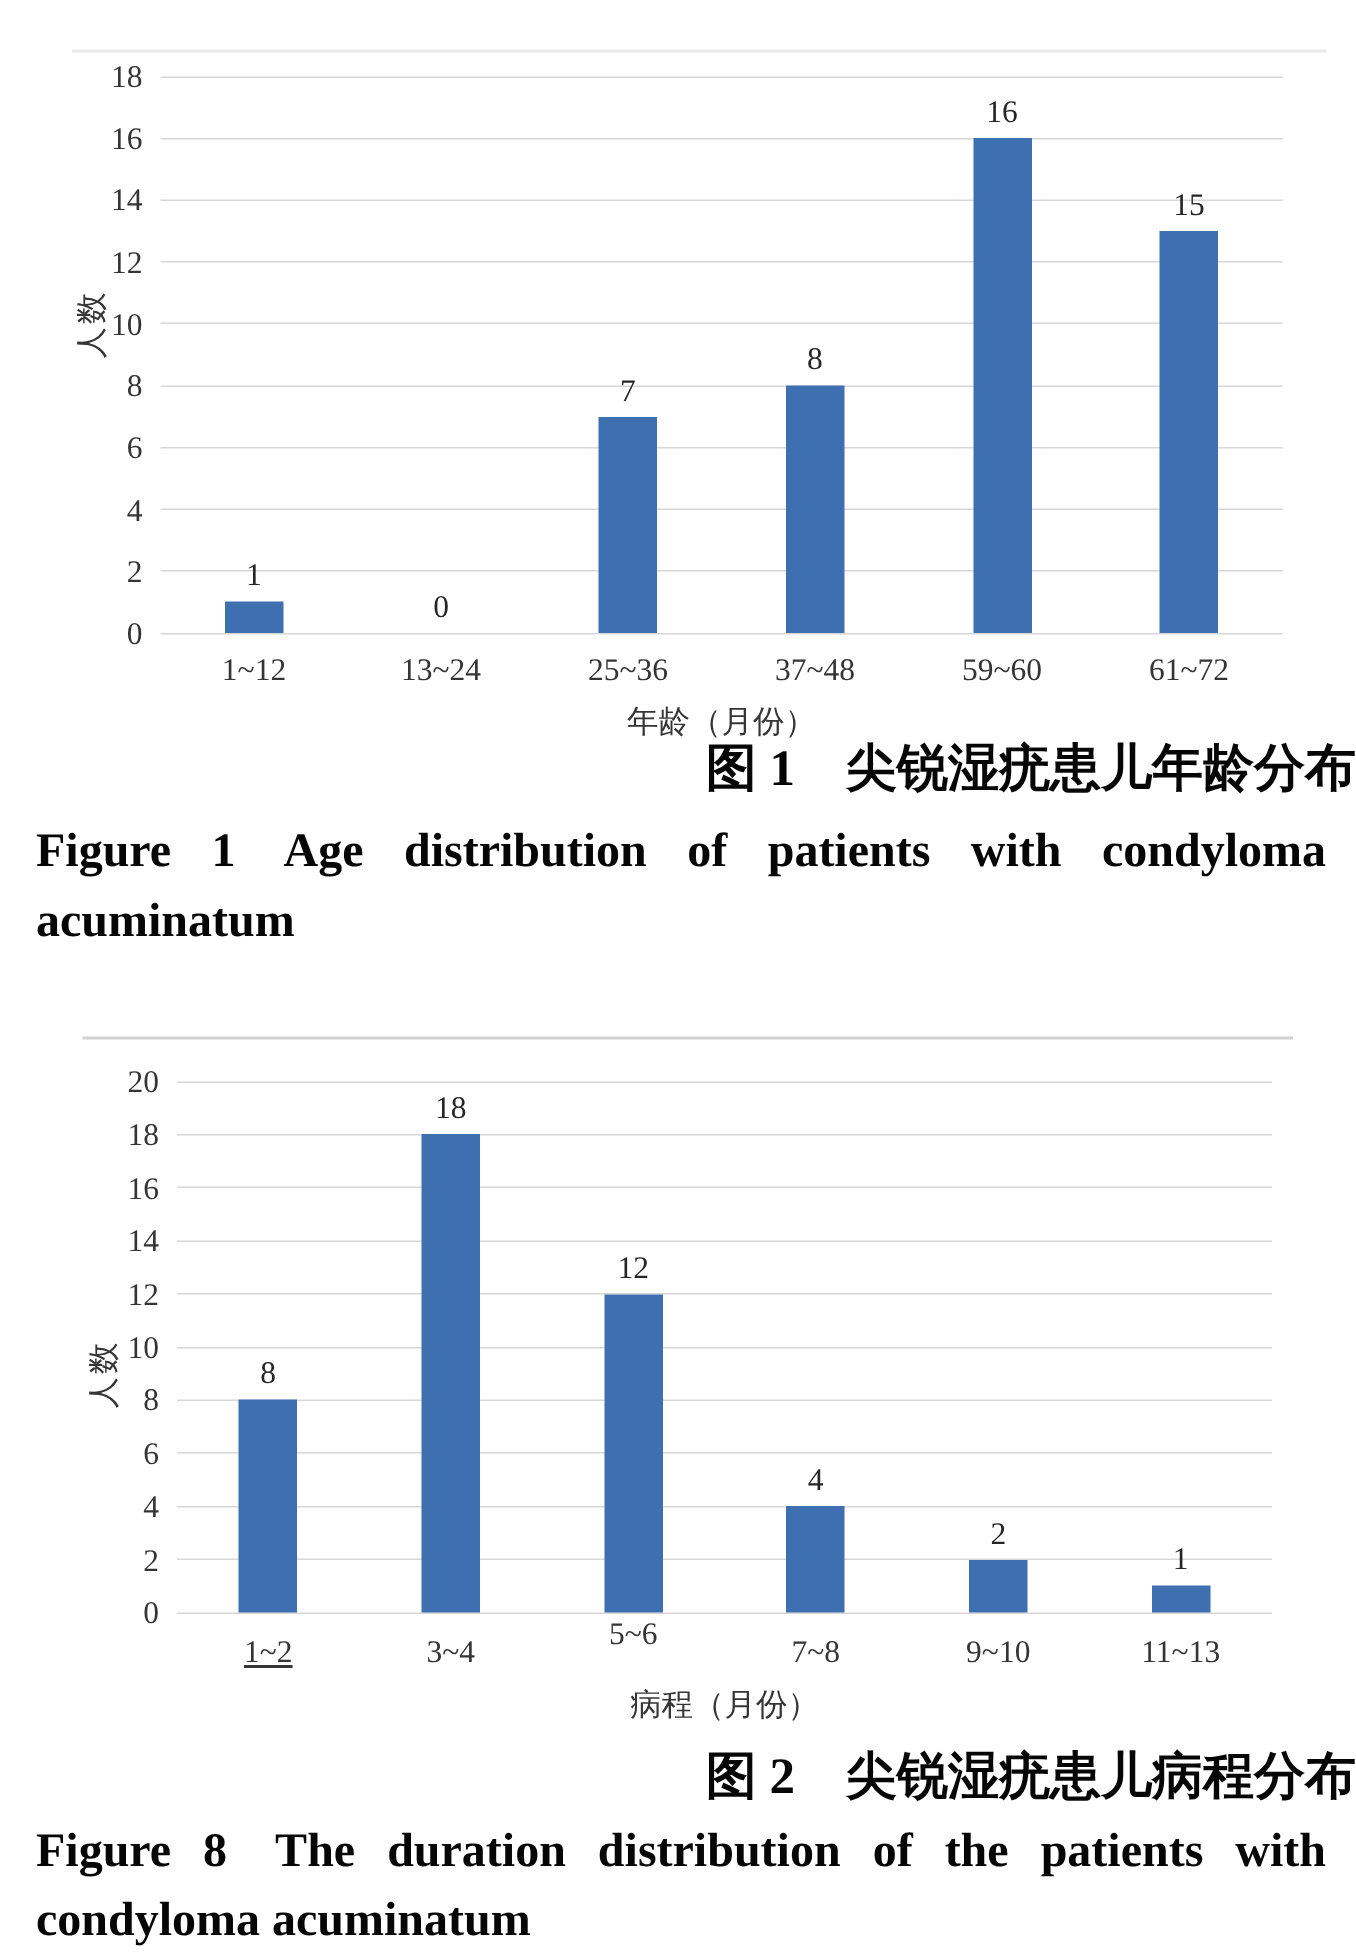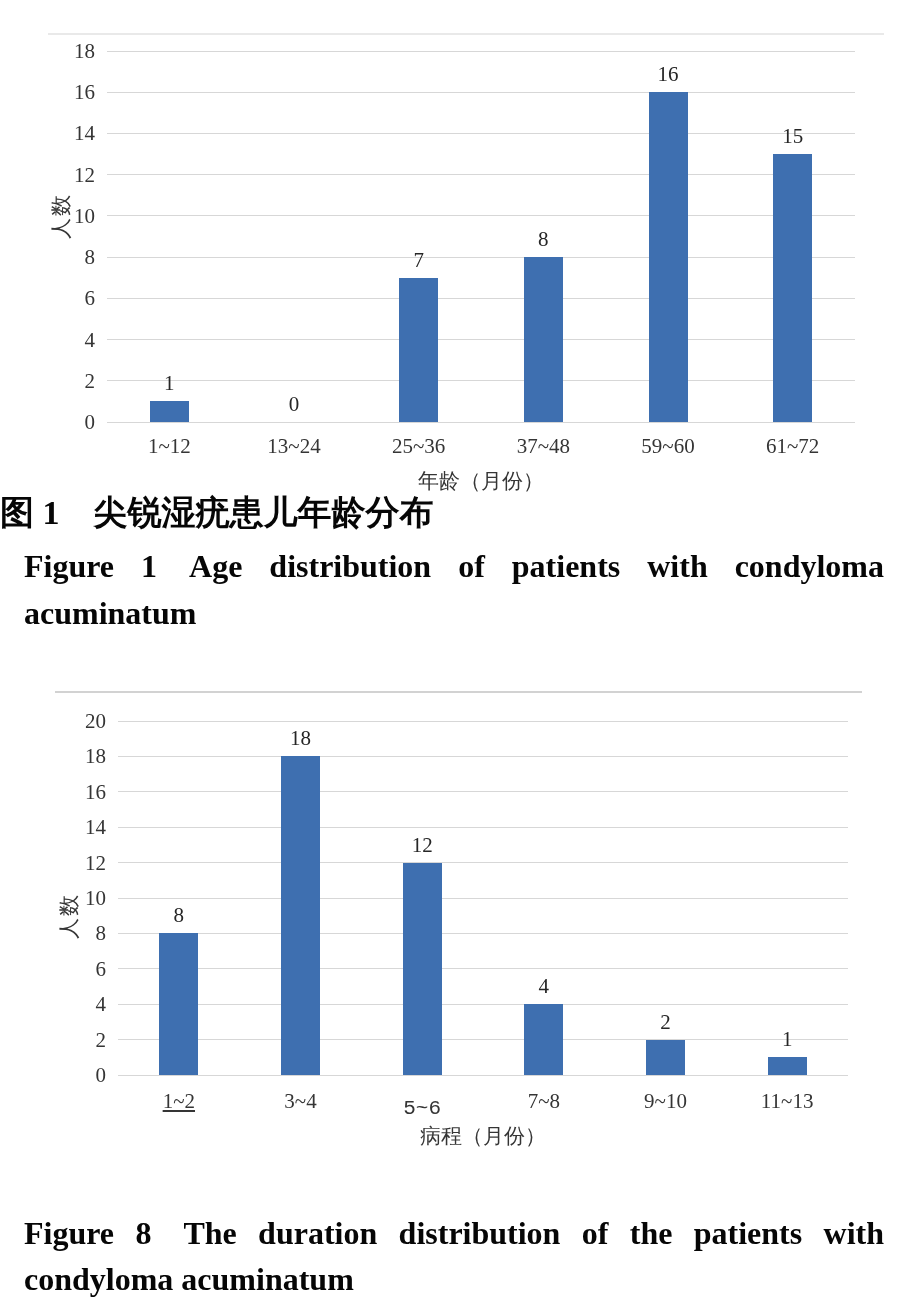--- a/index.html
+++ b/index.html
@@ -27,21 +27,21 @@
   }
   .x-title{
     position:absolute; transform:translateX(-50%); font-size:21px; color:#353535;
     line-height:26px; white-space:nowrap;
   }
   .y-title{
     position:absolute; transform:translate(-50%,-50%) rotate(-90deg);
     font-size:21px; color:#353535; white-space:nowrap; letter-spacing:2px;
   }
   .caption-zh{
-    position:absolute; left:0; width:904px; text-align:left;
+    position:absolute; left:0; width:904px; text-align:right;
     font-size:34px; font-weight:bold; color:#060606; line-height:42px;
   }
   .caption-en{
     position:absolute; left:24px; width:860px;
     font-size:32px; font-weight:bold; color:#060606; line-height:47px;
     text-align:left;
   }
   .caption-en .jline{ text-align:justify; text-align-last:justify; }
 </style>
 </head>
@@ -125,32 +125,33 @@
       <div class="gridline" style="bottom: 353.5px;"></div>
       <div class="ytick" style="bottom: 341px;">20</div>
       <div class="bar" style="left: 41.3333px; width: 39px; height: 141.6px; background: rgb(62, 111, 176);"></div>
       <div class="bar-value" style="left: 60.8333px; bottom: 147.6px;">8</div>
       <div class="xtick" style="left: 60.8333px; top: 368px; text-decoration: underline;">1~2</div>
       <div class="bar" style="left: 163px; width: 39px; height: 318.6px; background: rgb(62, 111, 176);"></div>
       <div class="bar-value" style="left: 182.5px; bottom: 324.6px;">18</div>
       <div class="xtick" style="left: 182.5px; top: 368px;">3~4</div>
       <div class="bar" style="left: 284.667px; width: 39px; height: 212.4px; background: rgb(62, 111, 176);"></div>
       <div class="bar-value" style="left: 304.167px; bottom: 218.4px;">12</div>
-      <div class="xtick" style="left: 304.167px; top: 376px; font-family: Liberation Mono, monospace;">5~6</div>
+      <div class="xtick" style="left: 304.167px; top: 356px;">5~6</div>
       <div class="bar" style="left: 406.333px; width: 39px; height: 70.8px; background: rgb(62, 111, 176);"></div>
       <div class="bar-value" style="left: 425.833px; bottom: 76.8px;">4</div>
       <div class="xtick" style="left: 425.833px; top: 368px;">7~8</div>
       <div class="bar" style="left: 528px; width: 39px; height: 35.4px; background: rgb(62, 111, 176);"></div>
       <div class="bar-value" style="left: 547.5px; bottom: 41.4px;">2</div>
       <div class="xtick" style="left: 547.5px; top: 368px;">9~10</div>
       <div class="bar" style="left: 649.667px; width: 39px; height: 17.7px; background: rgb(62, 111, 176);"></div>
       <div class="bar-value" style="left: 669.167px; bottom: 23.7px;">1</div>
       <div class="xtick" style="left: 669.167px; top: 368px;">11~13</div>
       <div class="x-title" style="left: 365px; top: 402px;">病程（月份）</div>
       <div class="y-title" style="left: -49px; top: 55%;">人数</div>
     </div>
 
+  <div class="caption-zh" style="top:1164px;">图 2　尖锐湿疣患儿病程分布</div>
   <div class="caption-en" style="top:1210px; line-height:46px;">
     <div class="jline">Figure 8 The duration distribution of the patients with</div>
     <div>condyloma acuminatum</div>
   </div>
 
 </div>
 
 </body></html>

